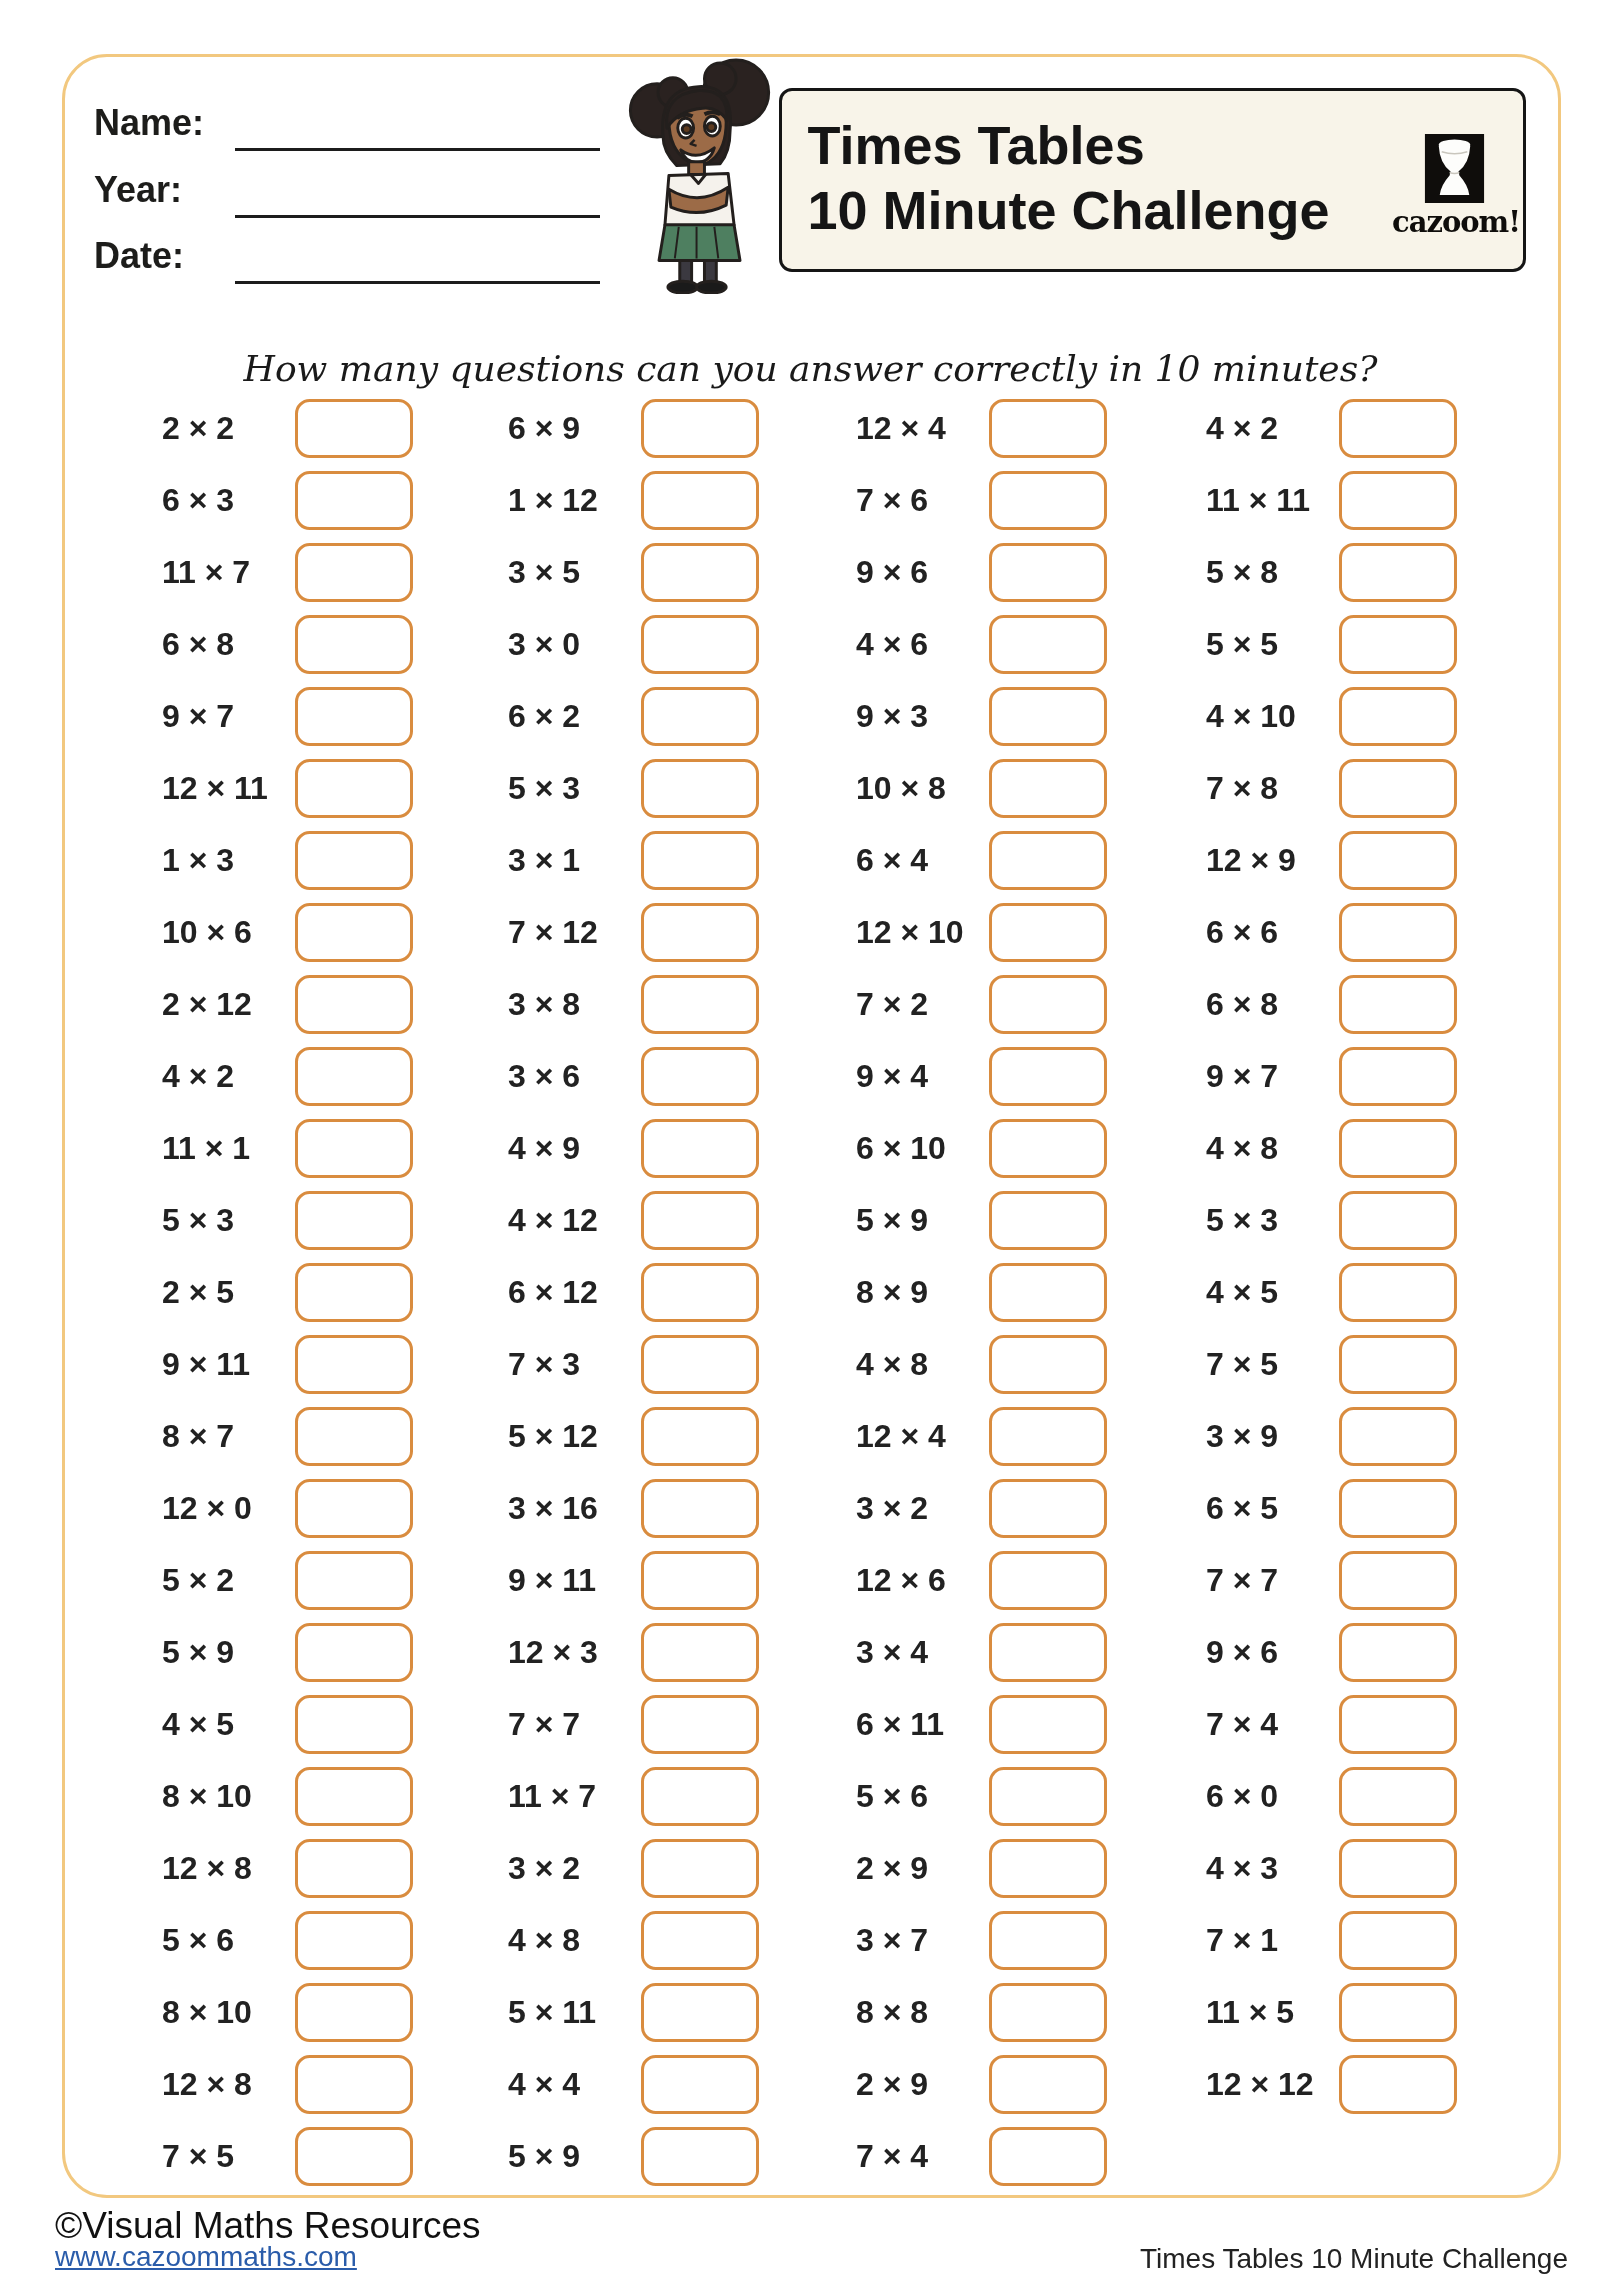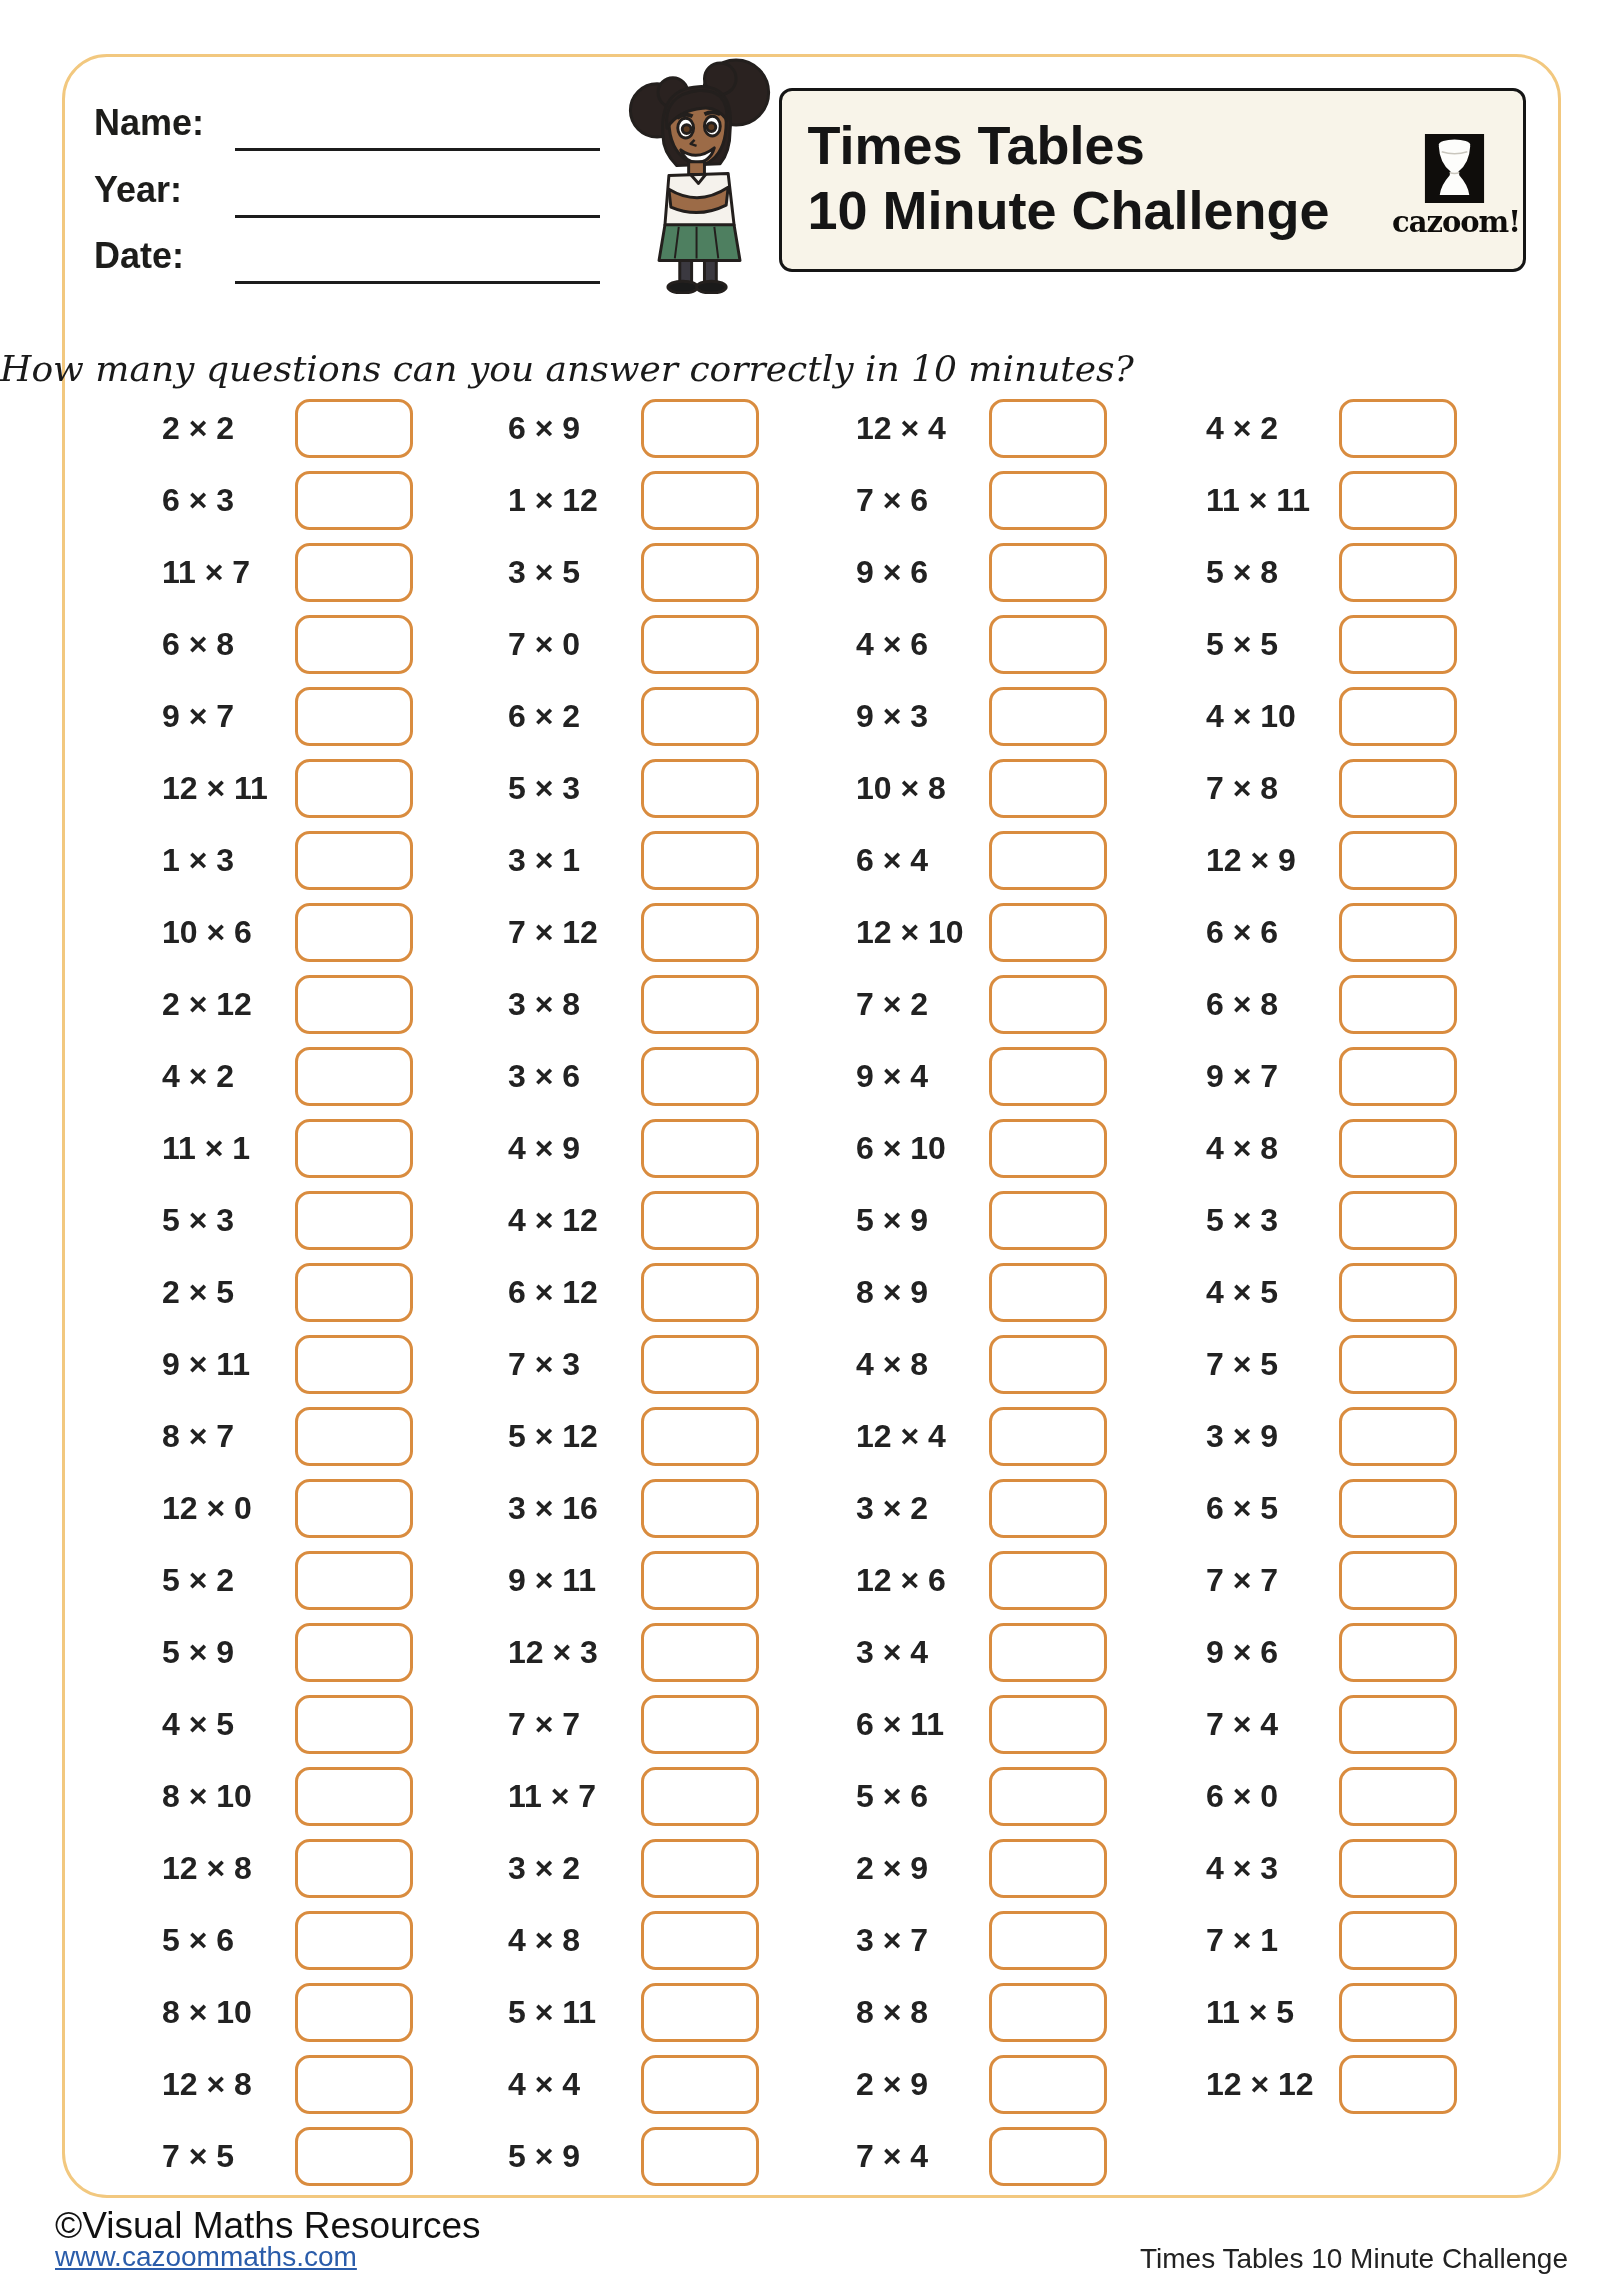--- a/index.html
+++ b/index.html
@@ -31,21 +31,21 @@
     position:absolute;left:25.5px;top:21.6px;font-weight:bold;font-size:54px;line-height:65px;color:#151515;
   }
   .logo{position:absolute;left:610px;top:43px;width:125px;text-align:left;}
   .logo svg{display:block;margin:0 auto;}
   .logo-text{
     font-family:"DejaVu Serif",serif;font-weight:bold;font-size:29px;color:#0f0d0b;
     margin-top:2px;letter-spacing:-1px;
   }
   
   .subtitle{
-    position:absolute;left:0;top:348px;width:1621px;text-align:left;
+    position:absolute;left:0;top:348px;width:1621px;text-align:center;
     font-family:"DejaVu Serif",serif;font-style:italic;font-size:36px;color:#1a1a1a;
   }
   
   .qcol{position:absolute;top:392px;width:294px;}
   #col-0{left:162px}
   #col-1{left:508px}
   #col-2{left:856px}
   #col-3{left:1206px}
   .qrow{height:72px;display:flex;align-items:center;}
   .qlabel{width:133px;font-weight:bold;font-size:32px;color:#222;white-space:nowrap;}
@@ -228,21 +228,21 @@
     </div>
     <div class="qrow">
       <span class="qlabel">1 × 12</span>
       <div class="answer-box"></div>
     </div>
     <div class="qrow">
       <span class="qlabel">3 × 5</span>
       <div class="answer-box"></div>
     </div>
     <div class="qrow">
-      <span class="qlabel">7 × 0</span>
+      <span class="qlabel">3 × 0</span>
       <div class="answer-box"></div>
     </div>
     <div class="qrow">
       <span class="qlabel">6 × 2</span>
       <div class="answer-box"></div>
     </div>
     <div class="qrow">
       <span class="qlabel">5 × 3</span>
       <div class="answer-box"></div>
     </div>

